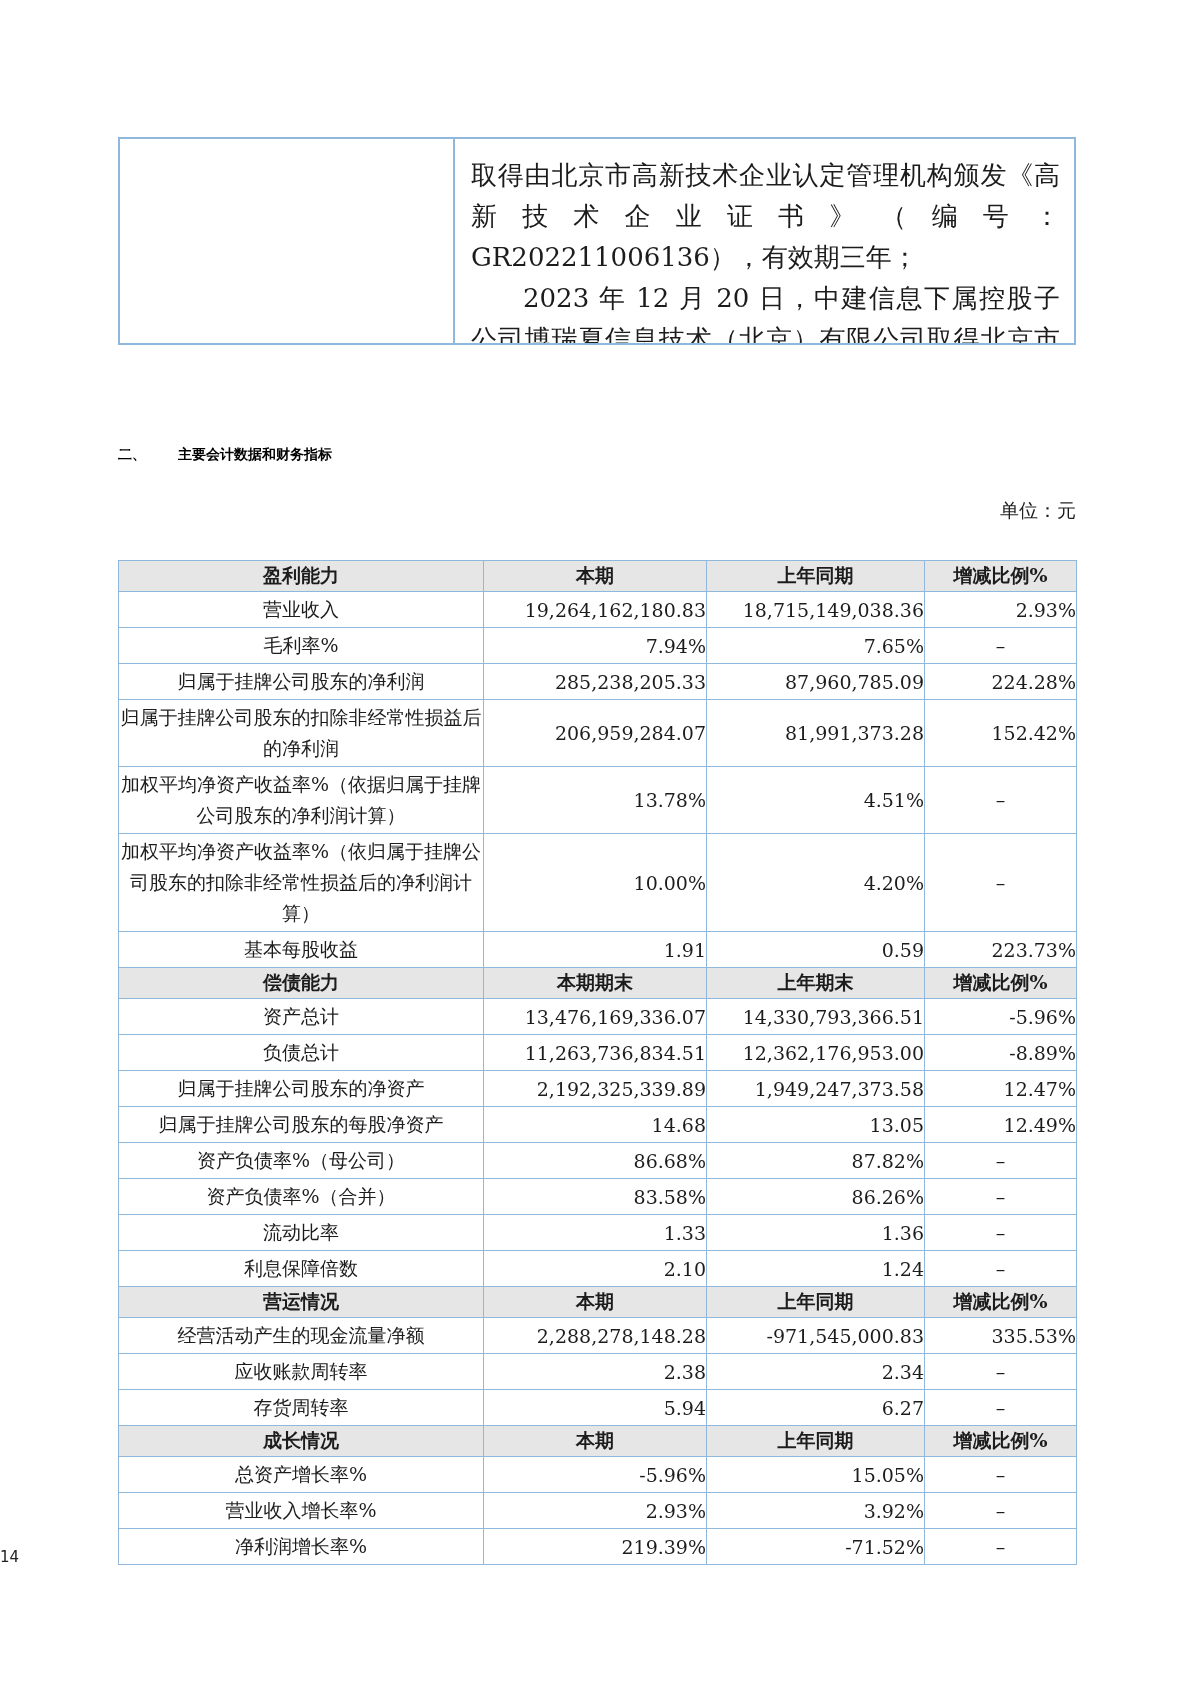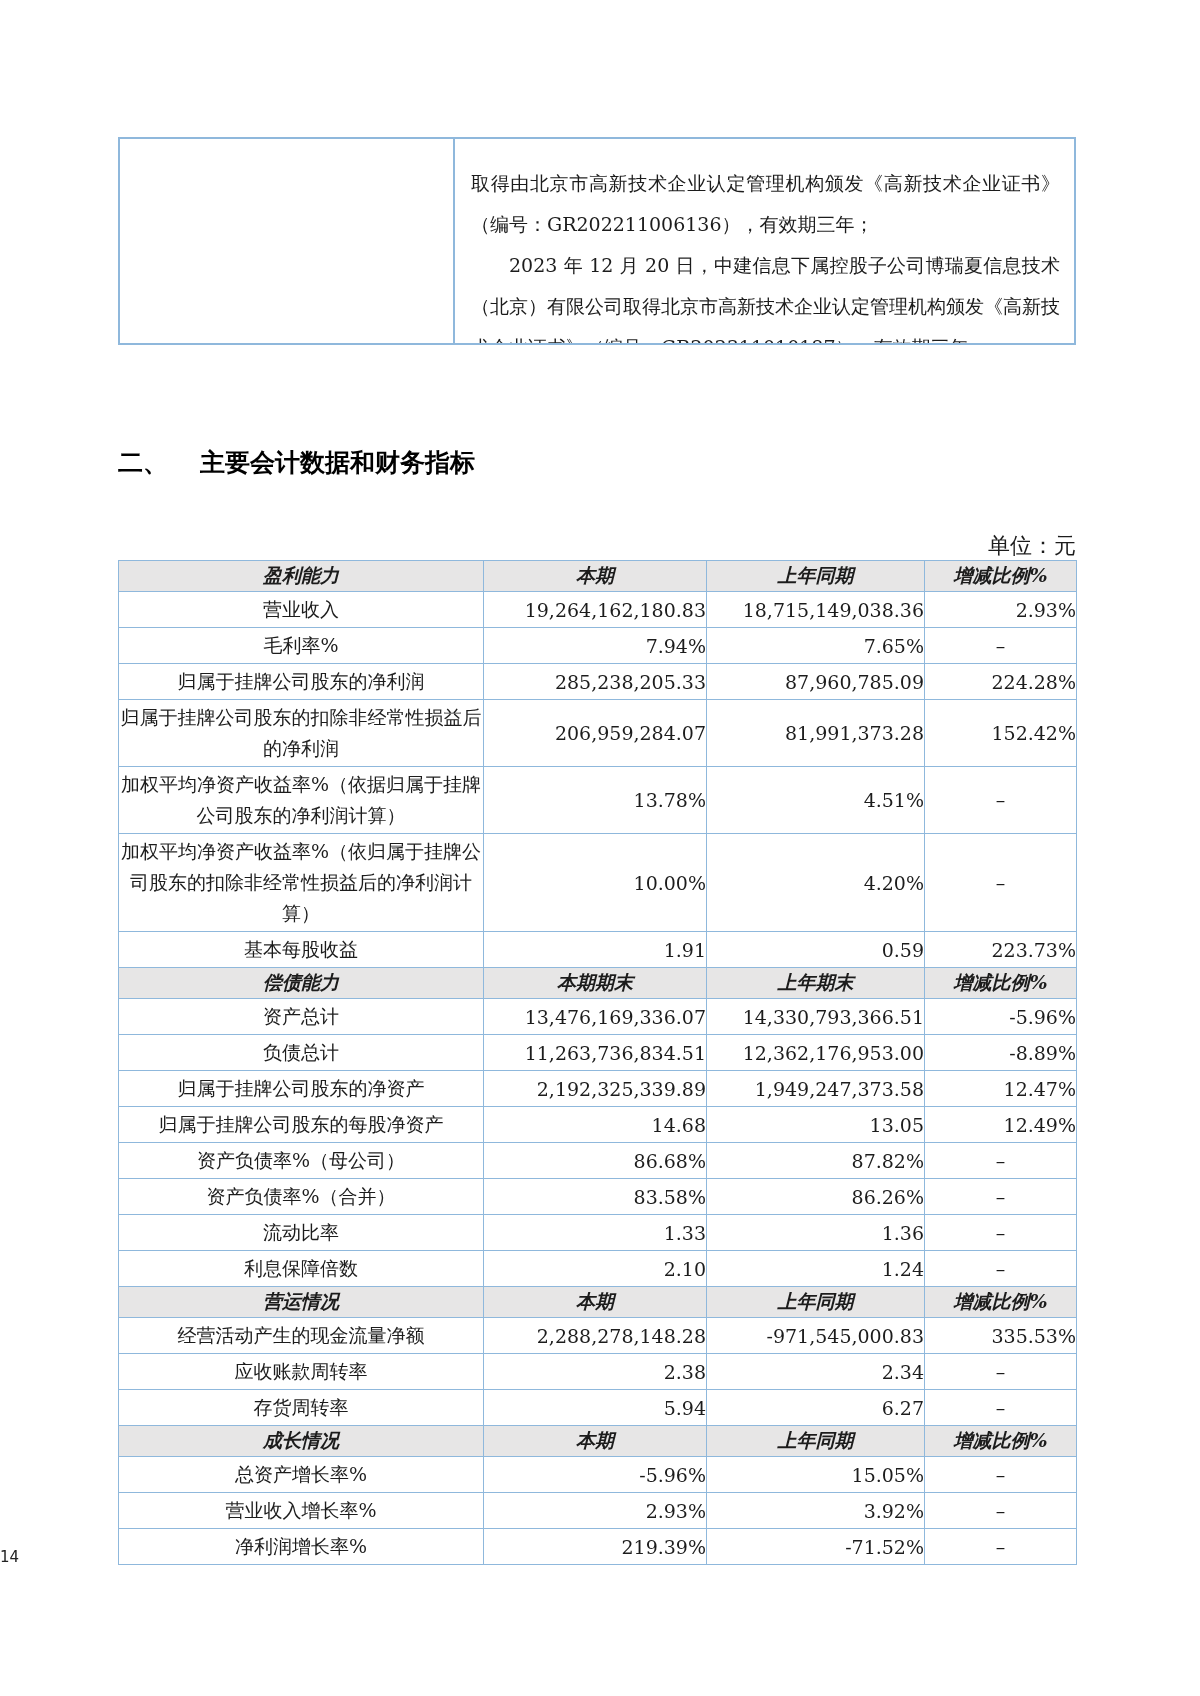--- a/index.html
+++ b/index.html
@@ -14,55 +14,54 @@
   
   .top-table{
     position:absolute;left:118px;top:137px;width:958px;height:208px;
     border:2px solid #8fb8dc;
     display:flex;box-sizing:border-box;
   }
   .top-table .cell-left{
     width:335px;border-right:2px solid #8fb8dc;box-sizing:border-box;
   }
   .top-table .cell-right{
-    flex:1;padding:24px 14px 0 16px;box-sizing:border-box;
-    font-size:19px;line-height:41px;text-align:justify;
+    flex:1;padding:16px 14px 0 16px;box-sizing:border-box;
+    font-size:26px;line-height:41px;text-align:justify;
     overflow:hidden;
   }
   .top-table .cell-right p{margin:0;}
   .top-table .cell-right p.indent{text-indent:2em;}
   
   .heading{
     position:absolute;left:118px;top:446px;
     font-family:Liberation Sans, sans-serif;
-    font-weight:bold;font-size:25px;color:#000;
+    font-weight:bold;font-size:14px;color:#000;
   }
   .heading .num{margin-right:32px;}
   
   .unit-label{
     position:absolute;right:124px;top:498px;
-    font-size:22px;
-    margin-top:33px;
+    font-size:19px;
   }
   
   table.fin{
     position:absolute;left:118px;top:560px;width:958px;
     border-collapse:collapse;table-layout:fixed;
     font-size:19px;
   }
   table.fin td,table.fin th{
     border:1.5px solid #8fb8dc;
     vertical-align:middle;
     box-sizing:border-box;
     padding:2px 0;
     overflow:hidden;
   }
   table.fin th{
     background:#e7e6e6;font-weight:bold;text-align:center;
-    height:24px;font-size:19px;font-style:italic;
+    height:24px;font-size:19px;
   }
   table.fin td{height:35px;}
   td.lbl{text-align:center;padding-left:10px;padding-right:6px;line-height:31px;}
   td.num{text-align:right;padding-right:14px;margin-top:20px;}
   td.dash{text-align:center;}
   td.vtop{vertical-align:top;padding-top:6px;}
   
   .page-number{
     position:absolute;left:0;top:1548px;width:1100px;
     font-family:"DejaVu Sans","Liberation Sans",sans-serif;

